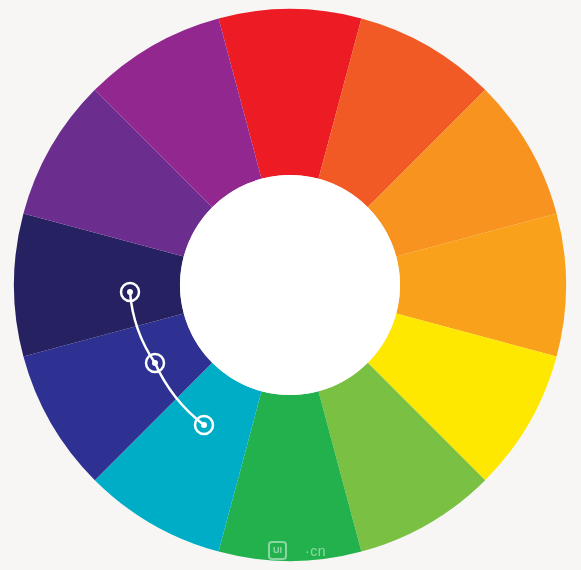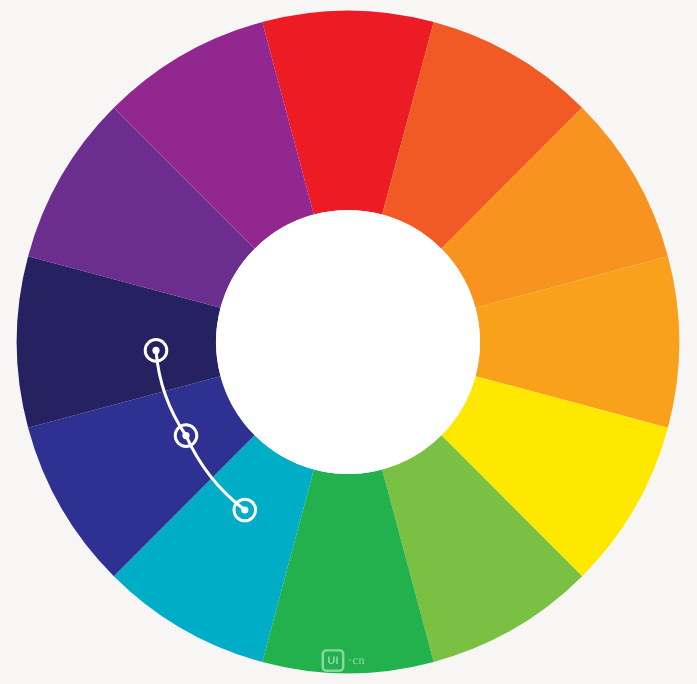--- a/index.html
+++ b/index.html
@@ -24,44 +24,44 @@
     left: 0;
     top: 0;
     width: 581px;
     height: 570px;
     display: block;
   }
   .wm {
     position: absolute;
     display: flex;
     align-items: center;
-    gap: 3px;
+    gap: 18px;
     opacity: 0.55;
     pointer-events: none;
     user-select: none;
   }
   .wm-badge {
     width: 15px;
     height: 15px;
     border-radius: 4px;
     border: 2px solid rgba(255,255,255,0.85);
     display: flex;
     align-items: center;
     justify-content: center;
     font-size: 9px;
     font-weight: bold;
     color: rgba(255,255,255,0.9);
     line-height: 1;
     font-family: "Liberation Sans", sans-serif;
   }
   .wm-text {
-    font-size: 10px;
+    font-size: 14px;
     color: rgba(255,255,255,0.9);
     letter-spacing: 0.5px;
-    font-family: Liberation Serif, serif;
+    font-family: Liberation Sans, sans-serif;
   }
 </style>
 </head>
 <body>
 
 <div id="app">
 
   <svg id="wheel-svg" viewBox="0 0 581 570">
     <g id="segments">
         <path d="M 218.56594355170427 18.404471944217164 A 276 276 0 0 1 361.43405644829573 18.404471944217164 L 318.47009496127725 178.7481591082025 A 110 110 0 0 0 261.5299050387227 178.7481591082025 Z" fill="#ED1C24"></path>

